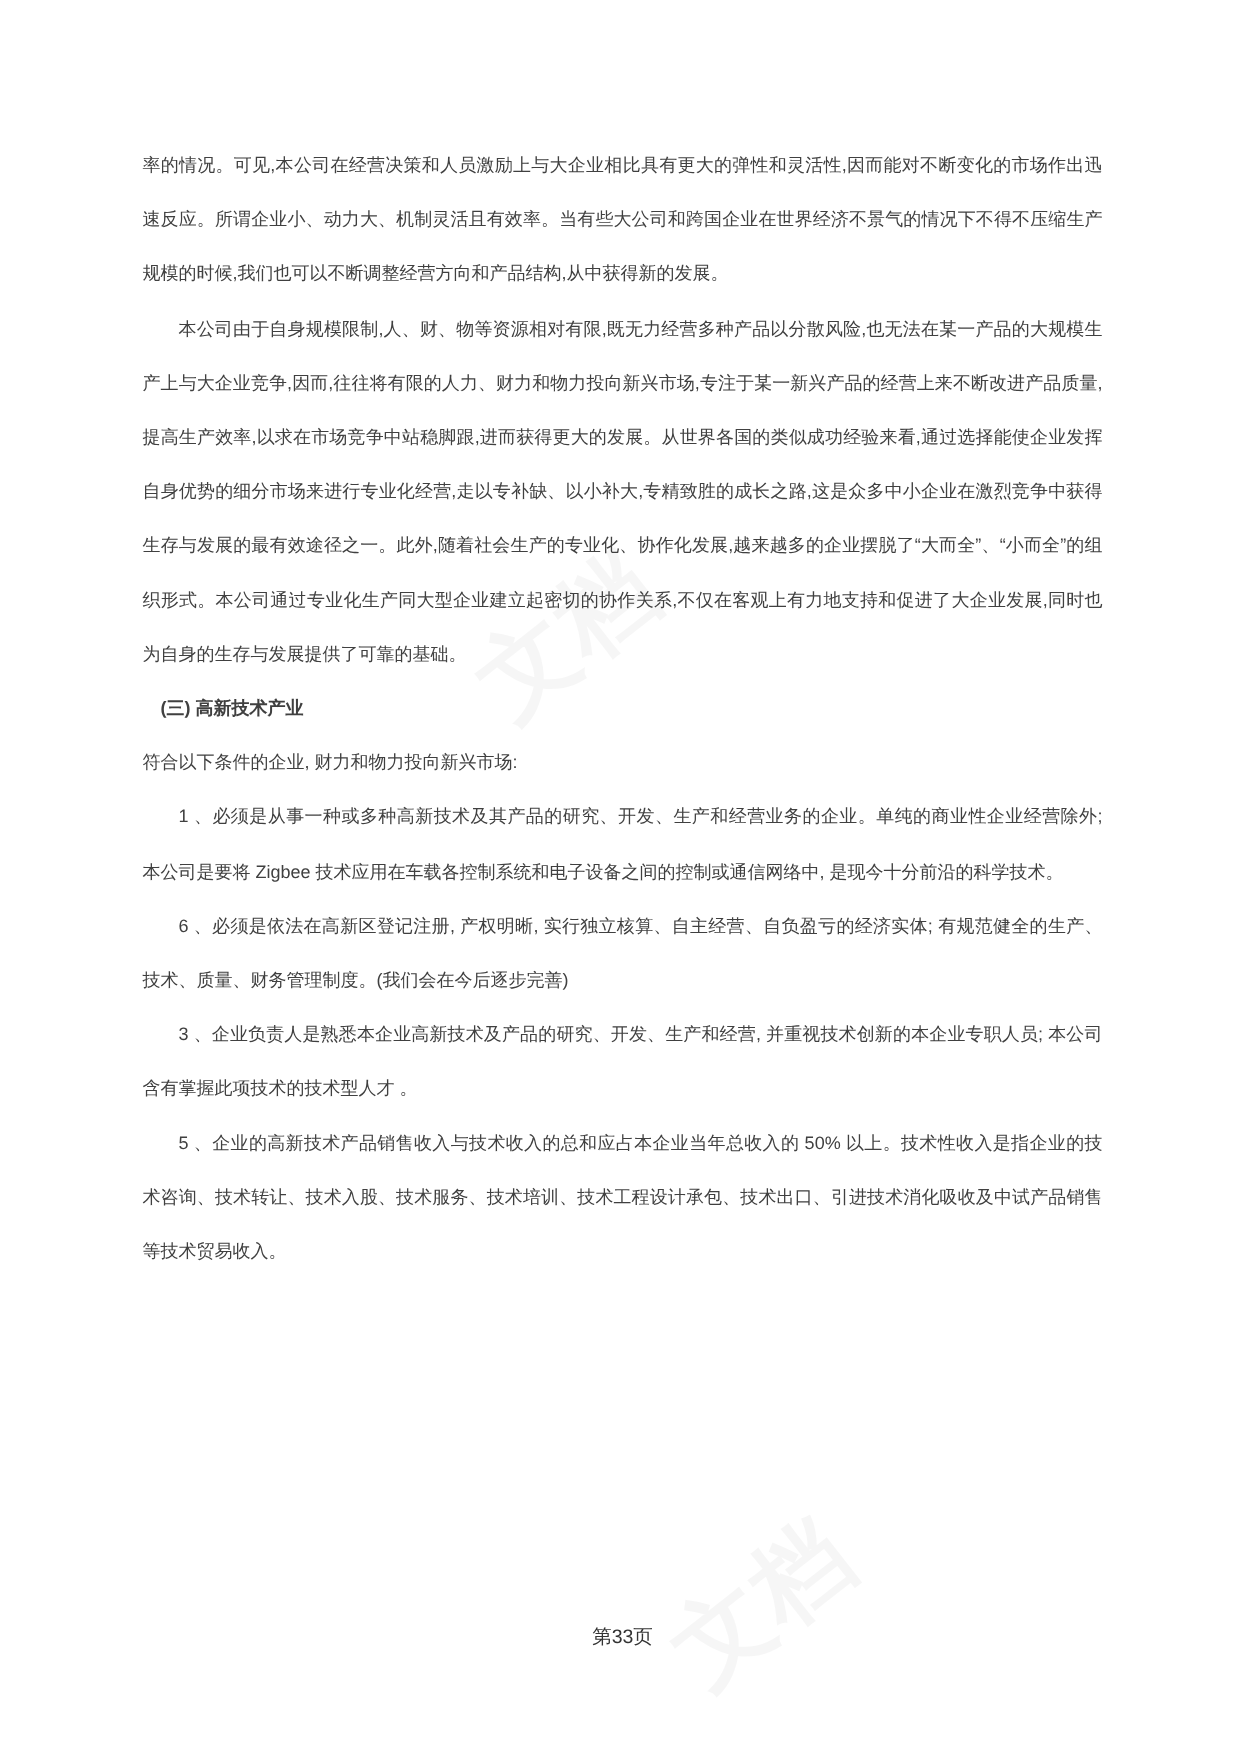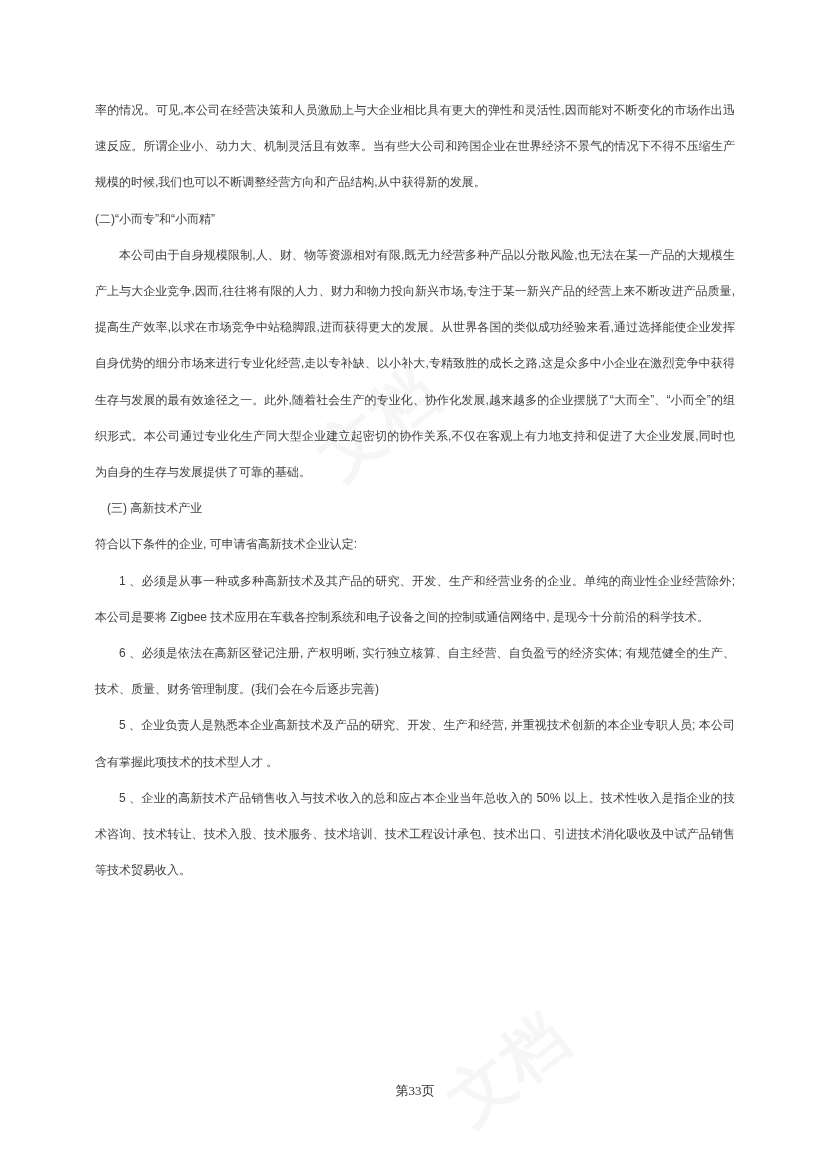--- a/index.html
+++ b/index.html
@@ -59,51 +59,50 @@
     font-size: 12px;
     line-height: 36.2px;
     color: #404040;
     text-align: justify;
     text-justify: inter-ideograph;
     letter-spacing: 0px;
     word-break: break-all;
   }
 
   p.indent2 { text-indent: 2em; }
-  p.indent1 { text-indent: 1em; }
+  p.indent1 { text-indent: 1em; font-weight: bold; }
   p.noindent { text-indent: 0; }
 
   #footer {
     position: absolute;
     left: 0;
     right: 0;
     top: 1082px;
     text-align: center;
-    font-family: Liberation Serif, serif;
+    font-family: Liberation Sans, sans-serif;
     font-size: 13px;
     color: #333333;
   }
 </style>
 </head>
 <body>
 
 <div id="page">
 
   <div class="watermark wm-mid">文档</div>
   <div class="watermark wm-bottom">文档</div>
 
   <div id="content">
     <p class="para noindent">率的情况。可见,本公司在经营决策和人员激励上与大企业相比具有更大的弹性和灵活性,因而能对不断变化的市场作出迅速反应。所谓企业小、动力大、机制灵活且有效率。当有些大公司和跨国企业在世界经济不景气的情况下不得不压缩生产规模的时候,我们也可以不断调整经营方向和产品结构,从中获得新的发展。</p>
-    <p class="para noindent">(二)“小而专”和“小而精”</p>
     <p class="para indent2">本公司由于自身规模限制,人、财、物等资源相对有限,既无力经营多种产品以分散风险,也无法在某一产品的大规模生产上与大企业竞争,因而,往往将有限的人力、财力和物力投向新兴市场,专注于某一新兴产品的经营上来不断改进产品质量,提高生产效率,以求在市场竞争中站稳脚跟,进而获得更大的发展。从世界各国的类似成功经验来看,通过选择能使企业发挥自身优势的细分市场来进行专业化经营,走以专补缺、以小补大,专精致胜的成长之路,这是众多中小企业在激烈竞争中获得生存与发展的最有效途径之一。此外,随着社会生产的专业化、协作化发展,越来越多的企业摆脱了“大而全”、“小而全”的组织形式。本公司通过专业化生产同大型企业建立起密切的协作关系,不仅在客观上有力地支持和促进了大企业发展,同时也为自身的生存与发展提供了可靠的基础。</p>
     <p class="para indent1">(三) 高新技术产业</p>
-    <p class="para noindent">符合以下条件的企业, 可申请省高新技术企业认定:</p>
+    <p class="para noindent">符合以下条件的企业, 财力和物力投向新兴市场:</p>
     <p class="para indent2">1 、必须是从事一种或多种高新技术及其产品的研究、开发、生产和经营业务的企业。单纯的商业性企业经营除外;  本公司是要将 Zigbee 技术应用在车载各控制系统和电子设备之间的控制或通信网络中, 是现今十分前沿的科学技术。</p>
     <p class="para indent2">6 、必须是依法在高新区登记注册, 产权明晰, 实行独立核算、自主经营、自负盈亏的经济实体; 有规范健全的生产、技术、质量、财务管理制度。(我们会在今后逐步完善)</p>
-    <p class="para indent2">5 、企业负责人是熟悉本企业高新技术及产品的研究、开发、生产和经营, 并重视技术创新的本企业专职人员; 本公司含有掌握此项技术的技术型人才 。</p>
+    <p class="para indent2">3 、企业负责人是熟悉本企业高新技术及产品的研究、开发、生产和经营, 并重视技术创新的本企业专职人员; 本公司含有掌握此项技术的技术型人才 。</p>
     <p class="para indent2">5 、企业的高新技术产品销售收入与技术收入的总和应占本企业当年总收入的 50% 以上。技术性收入是指企业的技术咨询、技术转让、技术入股、技术服务、技术培训、技术工程设计承包、技术出口、引进技术消化吸收及中试产品销售等技术贸易收入。</p>
 
   </div>
 
   <div id="footer">
     <span>第33页</span>
   </div>
 
 </div>
 

